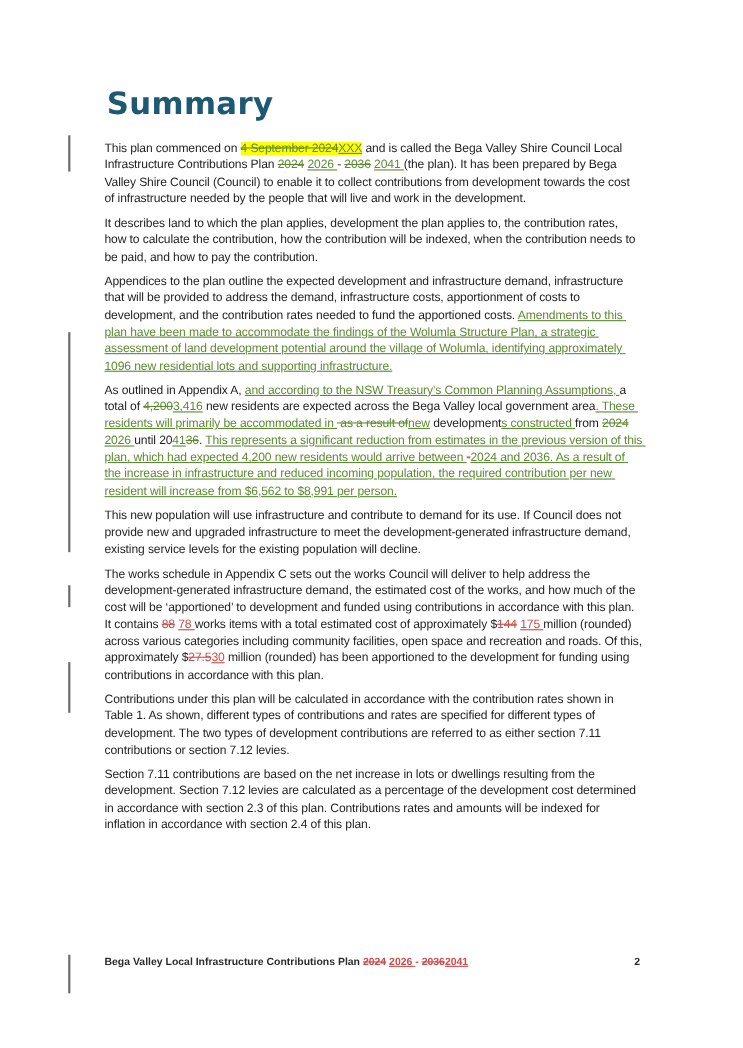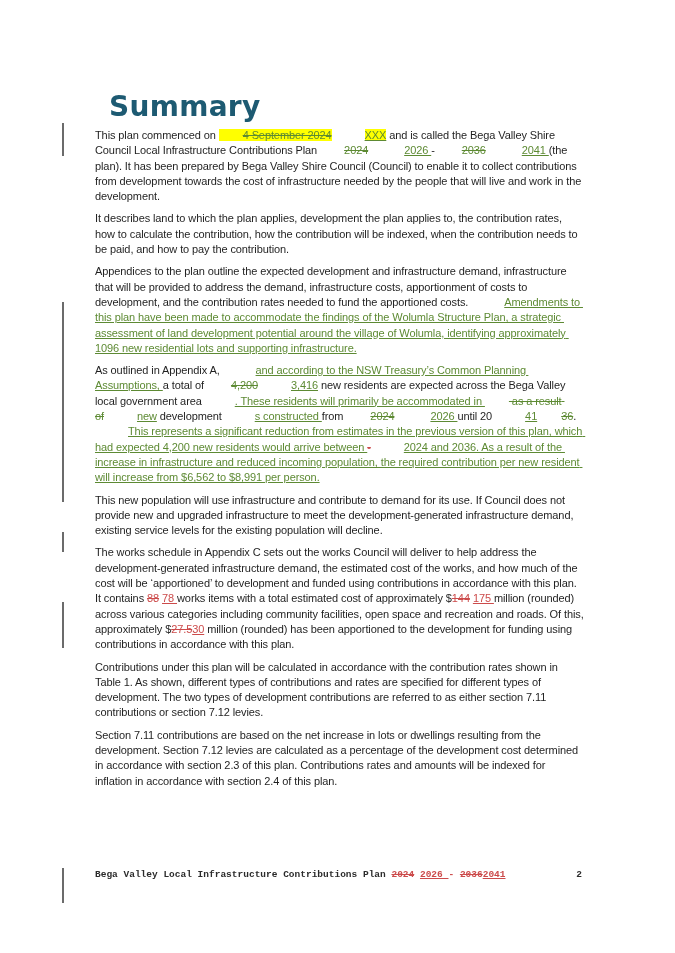--- a/index.html
+++ b/index.html
@@ -4,47 +4,47 @@
 <style>
   html,body{margin:0;padding:0;background:#ffffff;}
   .page{
     position:relative;
     width:675px;height:953px;
     background:#ffffff;
     font-family:"Liberation Sans",sans-serif;
     overflow:hidden;
   }
   h1.doc-heading{
-    position:absolute;left:93px;top:74px;margin:16px;
+    position:absolute;left:93px;top:74px;margin:4px;
     font-family:"DejaVu Sans",sans-serif;
     font-size:28px;font-weight:700;letter-spacing:0.3px;
     color:var(--heading,#1d5a72);
   }
   .body-text{
     position:absolute;left:95px;top:128px;width:489px;
     font-size:11px;line-height:15.3px;letter-spacing:-0.1px;
     color:#1f1f1f;
     text-align:left;
   }
   .body-text p{margin:0 0 7px 0;}
   .run{white-space:pre-wrap;}
   .n{}
-  .ins-g{color:var(--green,#5d8a33);text-decoration:underline;margin-left:33px;}
-  .del-g{color:var(--green,#5d8a33);text-decoration:line-through;padding-left:24px;}
+  .ins-g{color:var(--green,#5d8a33);text-decoration:underline;}
+  .del-g{color:var(--green,#5d8a33);text-decoration:line-through;}
   .ins-r{color:var(--red,#cc4b4b);text-decoration:underline;margin-top:32px;}
   .del-r{color:var(--red,#cc4b4b);text-decoration:line-through;}
   .plain-r{color:var(--red,#cc4b4b);}
   .hl{background:var(--highlight,#ffff00);}
   .change-bar{
     position:absolute;left:62px;width:2px;background:#6b6b6b;
   }
   .footer{
     position:absolute;left:95px;top:869px;width:487px;
     display:flex;justify-content:space-between;align-items:flex-start;
-    font-family:Liberation Mono, monospace;
+    font-family:Liberation Sans, sans-serif;
     font-size:9.5px;font-weight:700;color:#2b2b2b;
     line-height:12px;
     gap:16px;
   }
   .footer .run{text-decoration-thickness:1px;}
 </style>
 </head>
 <body>
 
 <div class="page">

